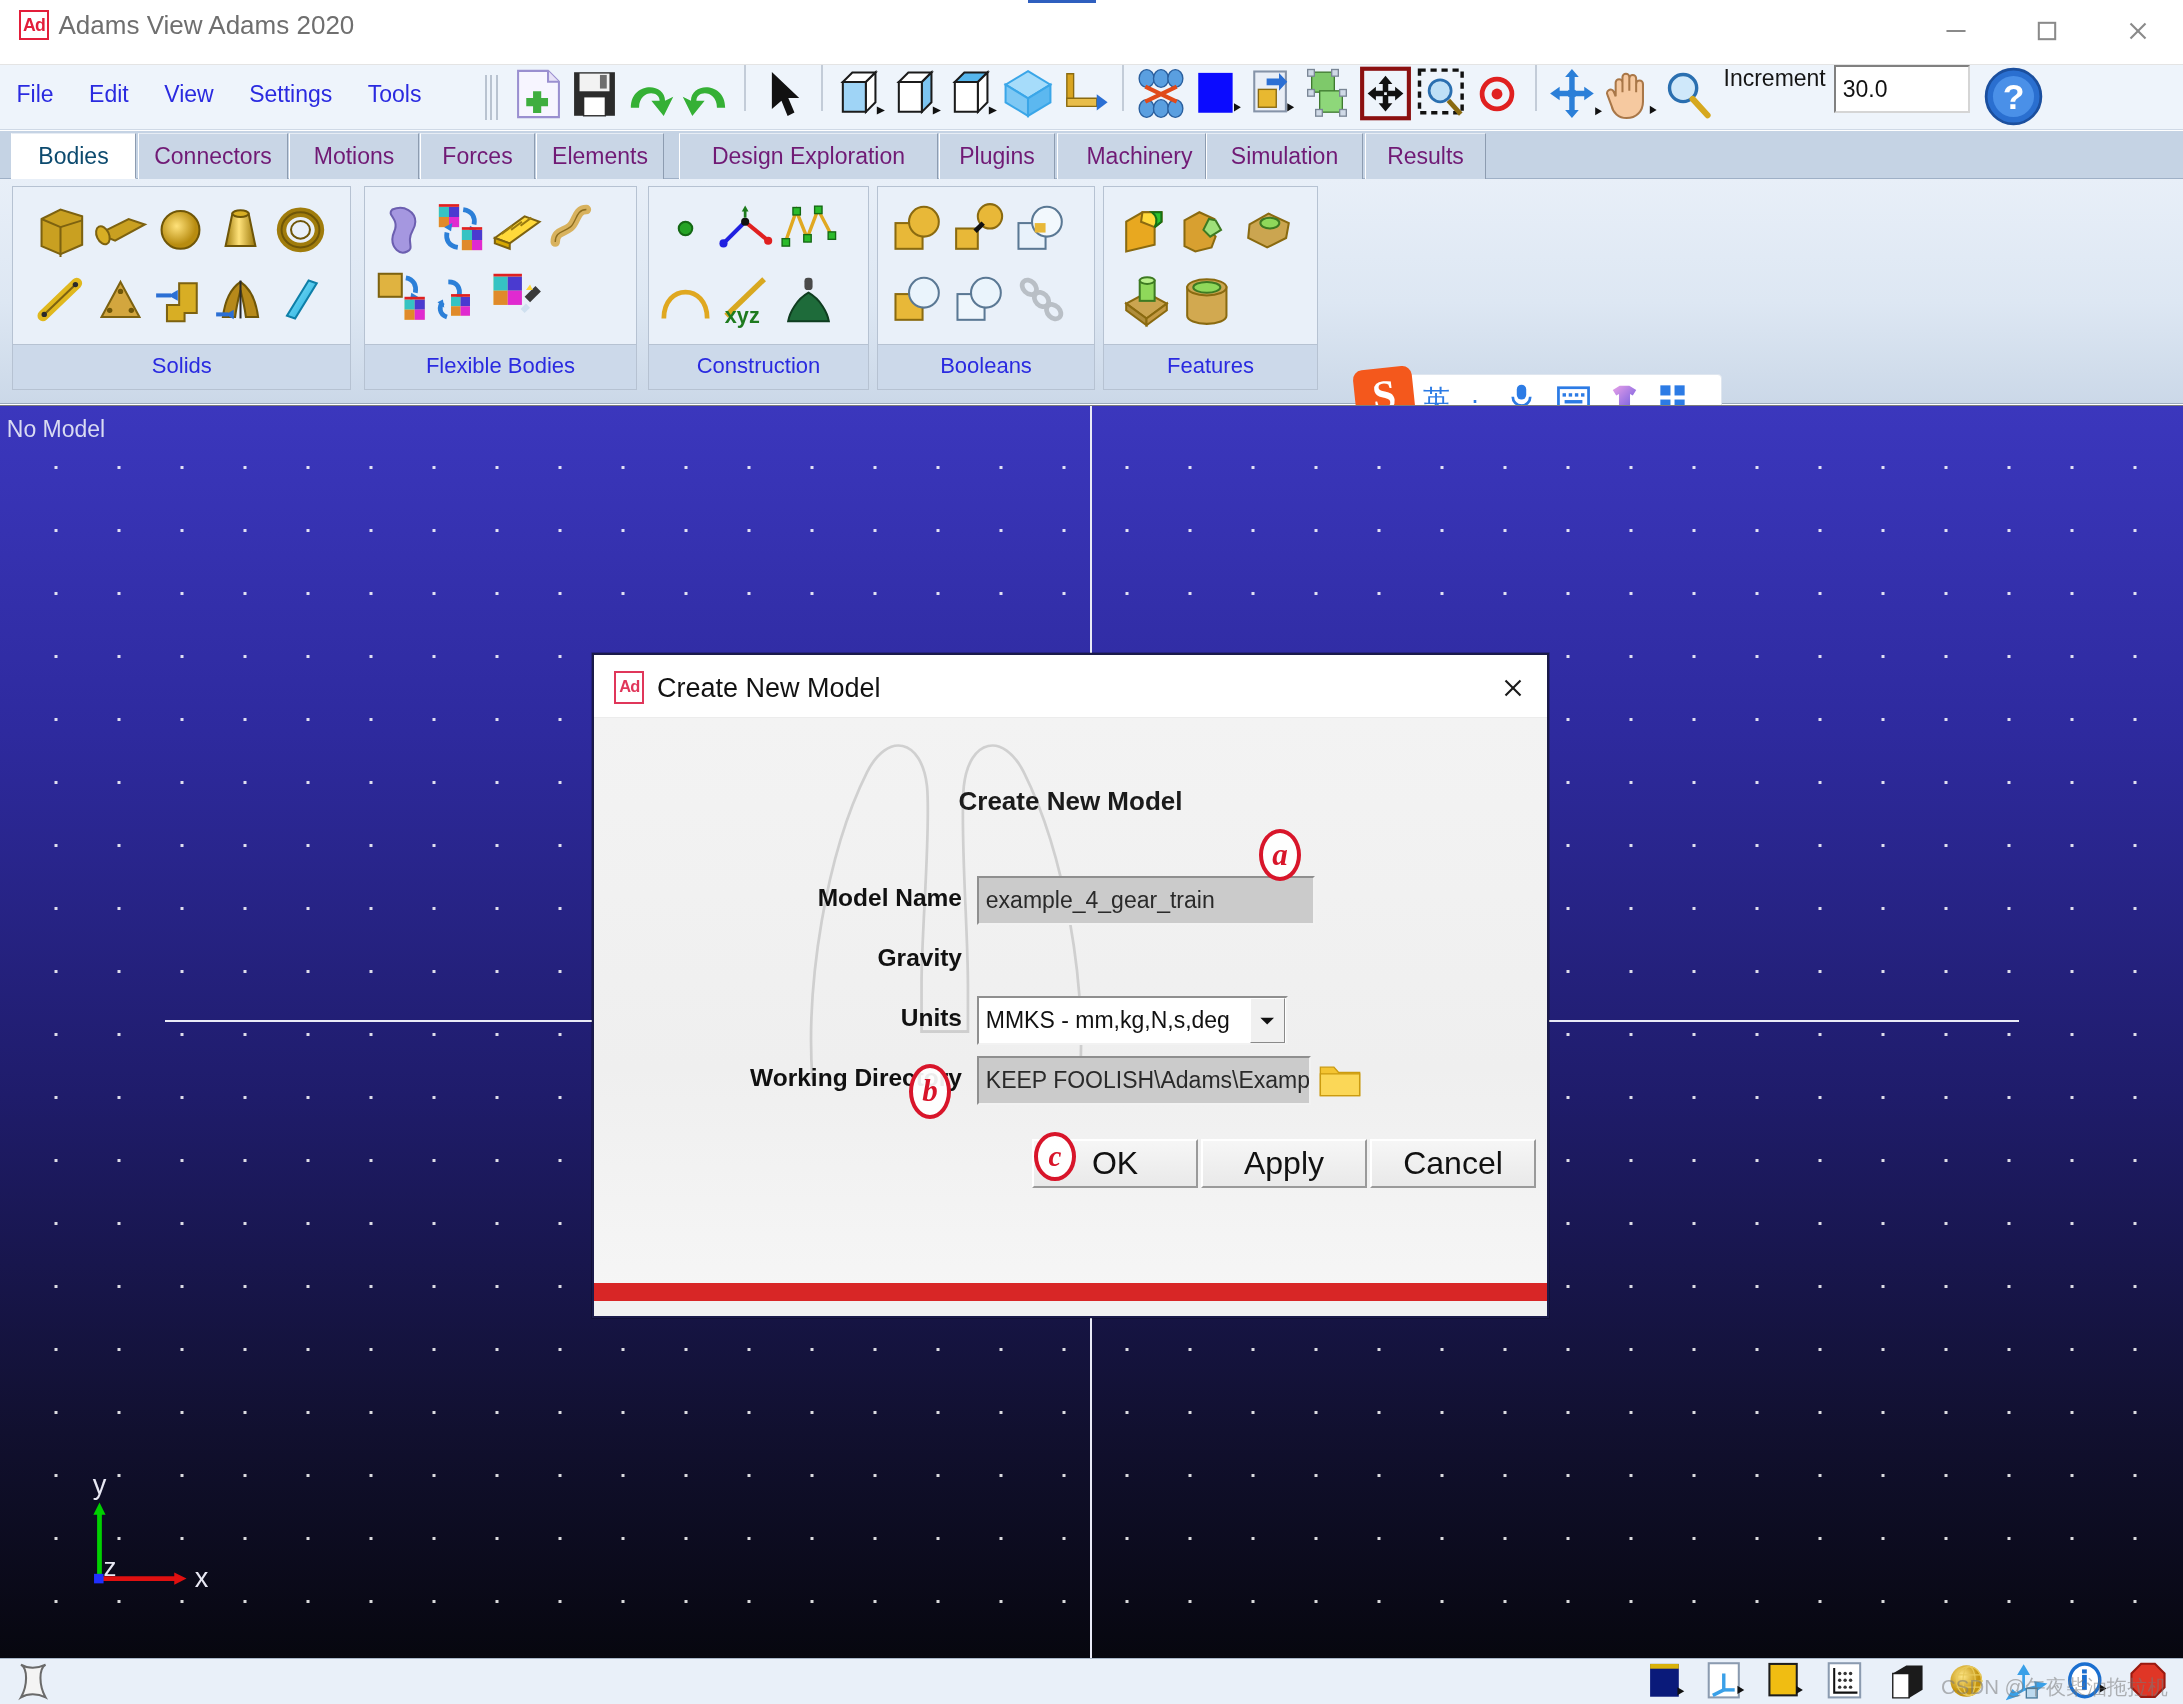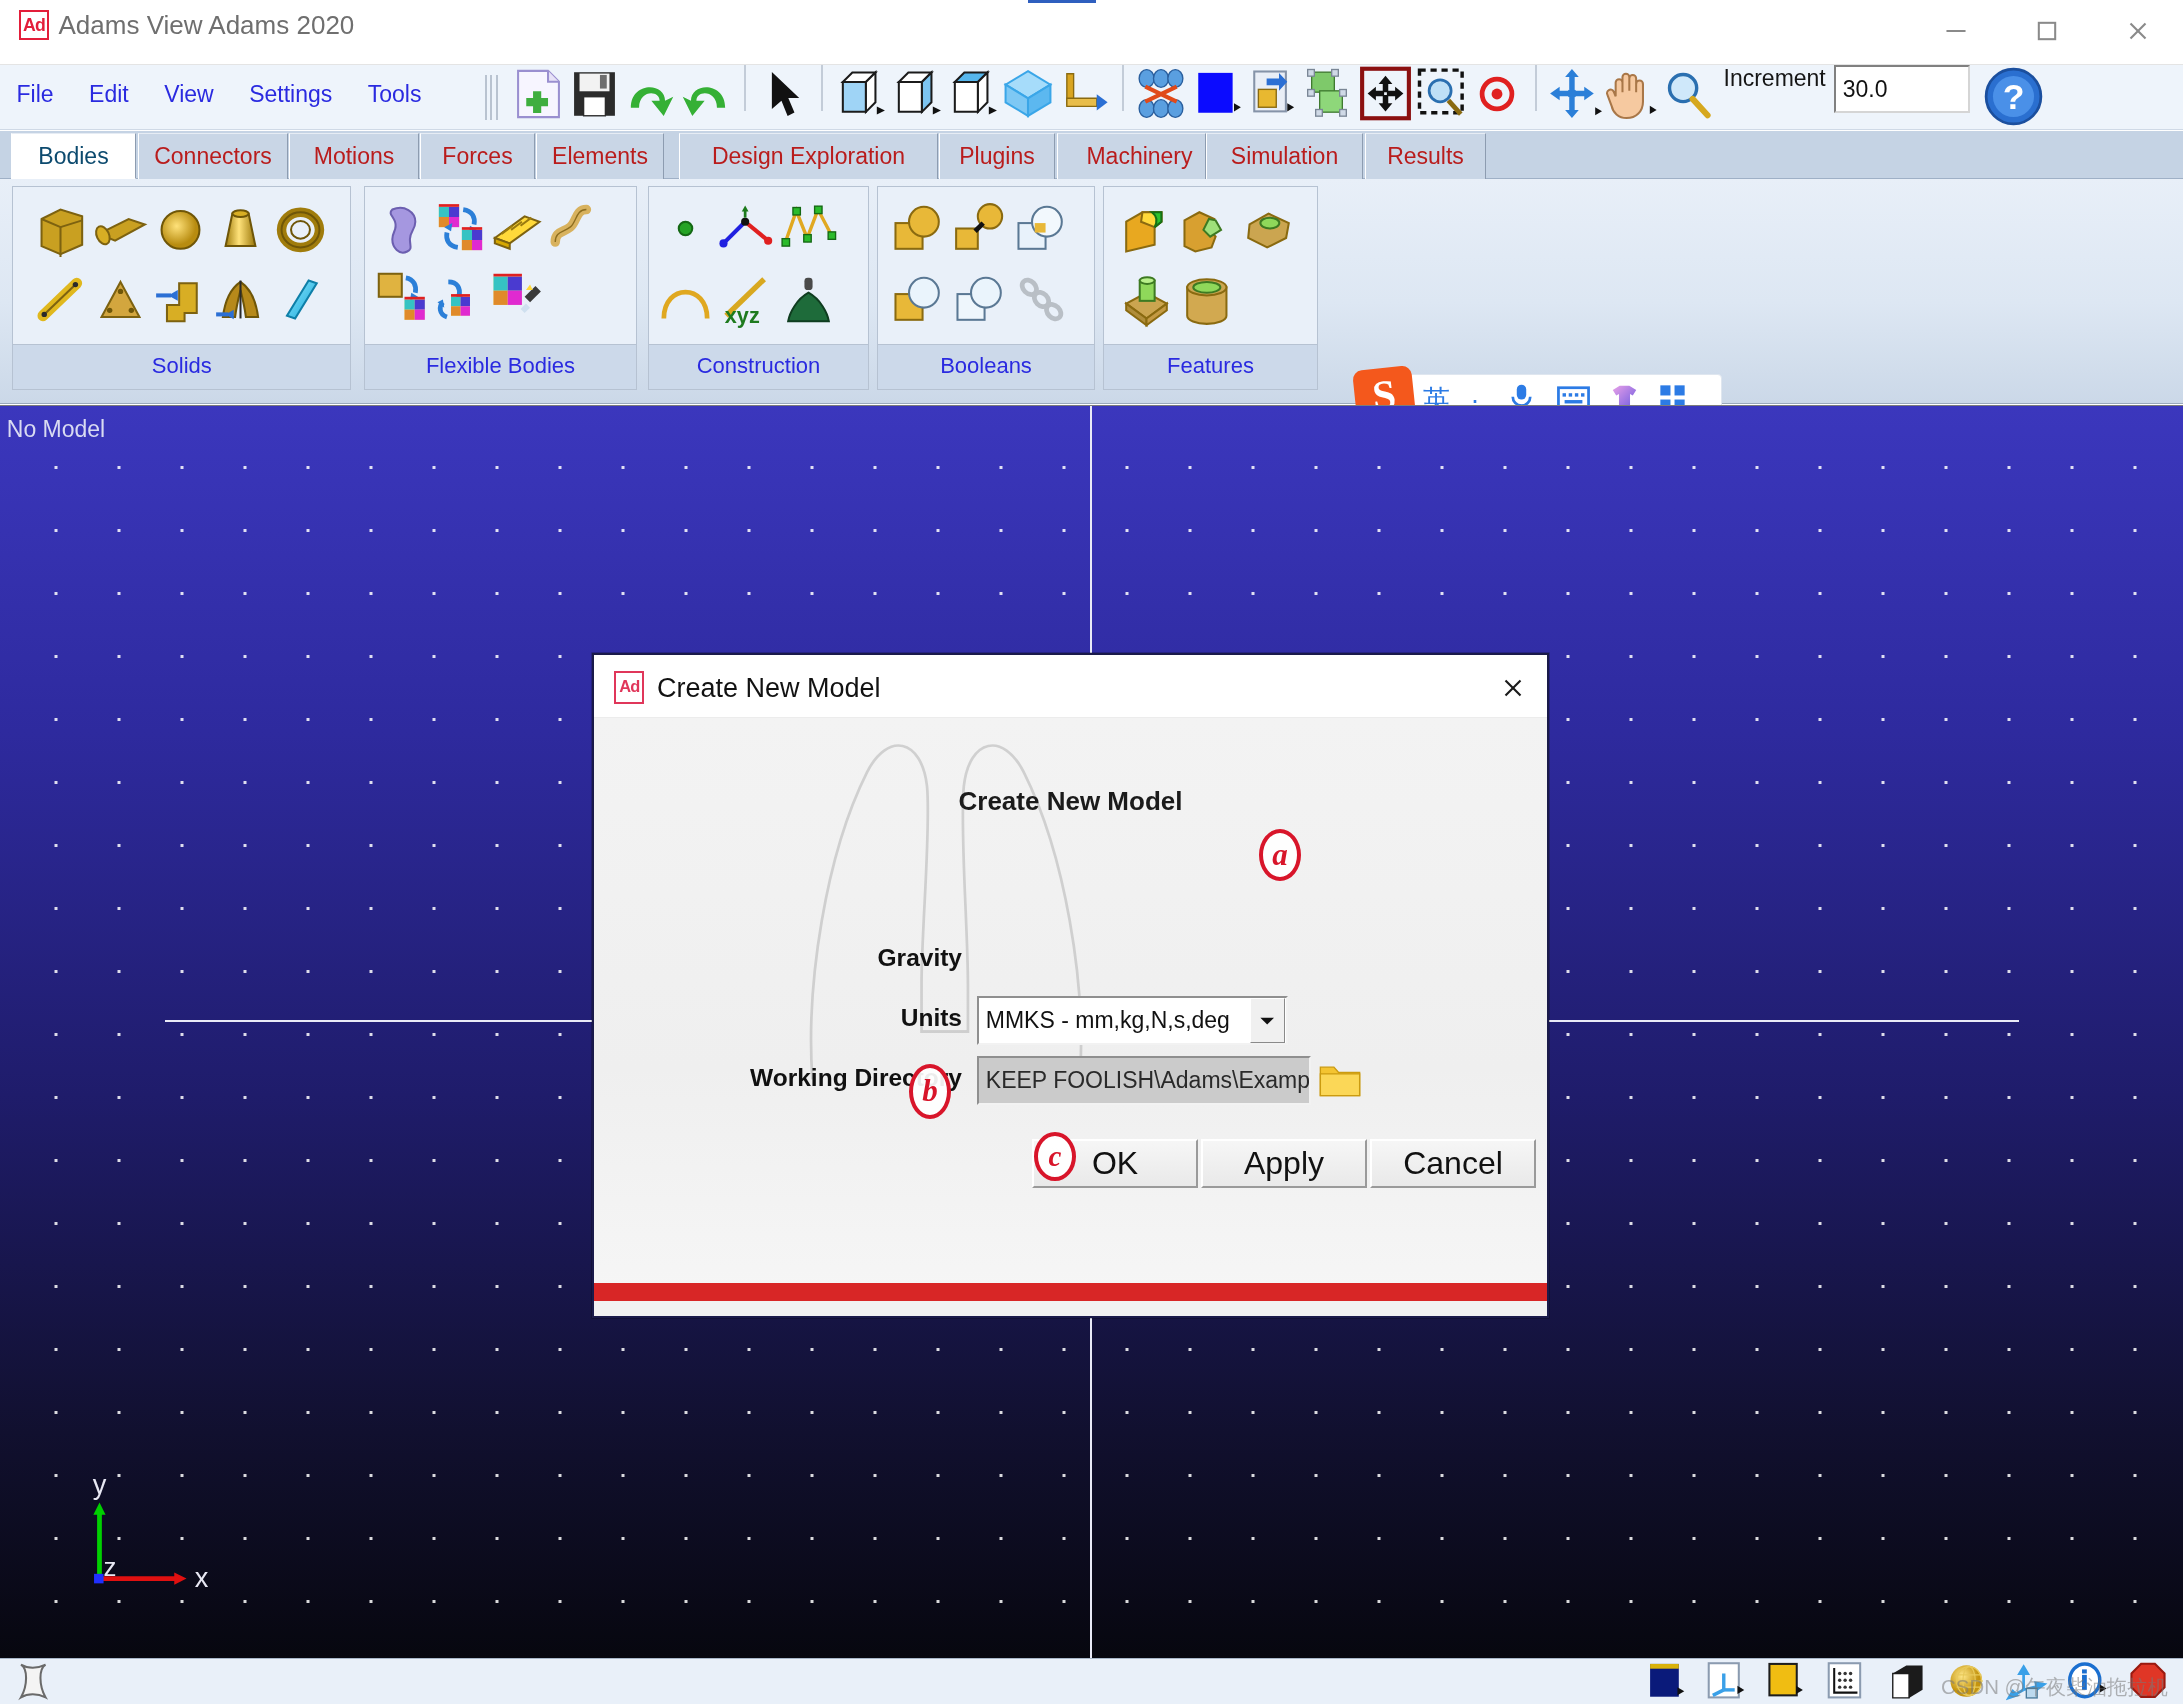--- a/index.html
+++ b/index.html
@@ -49,21 +49,21 @@
   }
   .help-btn { width: 63px; height: 63px; margin-left: 12.3px; }
 
   
   .ribbon-tabs {
     position:absolute; left:0; top: 131px; width: 2183px; height: 48px;
     background: #c5d3e4; border-bottom: 1.4px solid #9fb0c6;
   }
   .rtab {
     position:absolute; top: 2px; height: 46px; line-height: 44px; text-align:center;
-    font-size: 23px; color: #b91c1c; background: #c9d6e6;
+    font-size: 23px; color: #701a75; background: #c9d6e6;
     border-left: 1.4px solid #ffffff; border-right: 1.4px solid #8d9cb0; border-top: 1.4px solid #e6ecf4;
   }
   .rtab.active { background: #ffffff; color:#0c4a6e; border-bottom: 1.4px solid #ffffff; }
 
   
   .ribbon-body {
     position:absolute; left:0; top: 179px; width: 2183px; height: 225px;
     background: linear-gradient(to bottom,#e8eff8 0%,#dde7f3 55%, #cbd8e8 100%);
     border-bottom: 1.4px solid #9aa9bb;
   }
@@ -842,20 +842,24 @@
 
     <div class="dlg-body">
 
       <svg class="watermark-m" viewBox="0 0 560 560">
         <path d="M90 540 C80 400 110 210 170 90 C200 30 250 40 258 110 C264 170 250 320 250 400 L250 470 L318 470 L318 400 C318 320 306 170 312 110 C320 40 370 30 400 90 C460 210 492 400 482 540" fill="none" stroke="#9a9a9a" stroke-width="4"></path>
         <path d="M250 470 L318 470" fill="none" stroke="#9a9a9a" stroke-width="4"></path>
       </svg>
 
       <div class="dlg-heading">Create New Model</div>
 
+      <div class="frow" style="top:158px;">
+        <div class="flabel" style="left:0px;width:368px;top:8.2px;">Model Name</div>
+        <div class="ftext" style="left:383px;width:338px;">example_4_gear_train</div>
+      </div>
 
       <div class="frow" style="top:218px;">
         <div class="flabel" style="left:0px;width:368px;top:8.2px;">Gravity</div>
       </div>
 
       <div class="frow" style="top:278px;">
         <div class="flabel" style="left:0px;width:368px;top:8.2px;">Units</div>
         <div class="fcombo" style="left:383px;width:311px;">
           <span>MMKS - mm,kg,N,s,deg</span>
           <span class="arrow">

